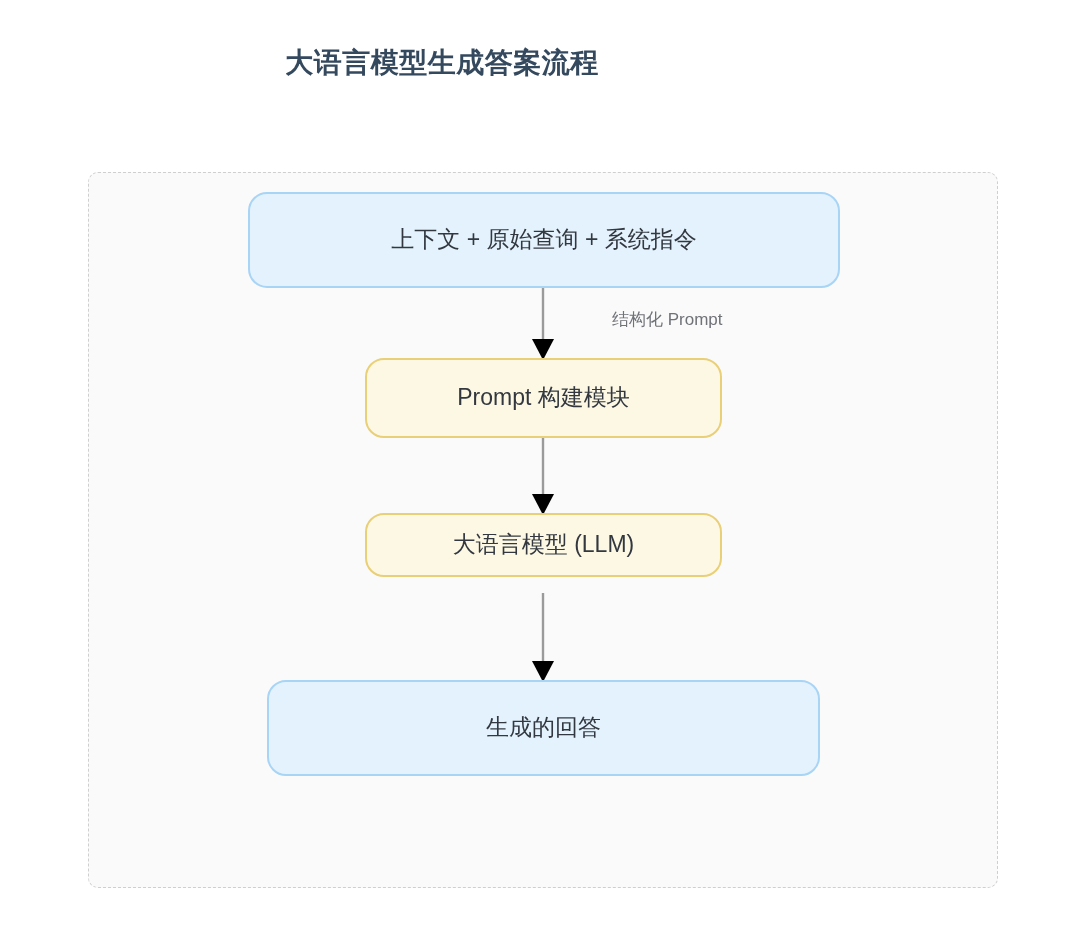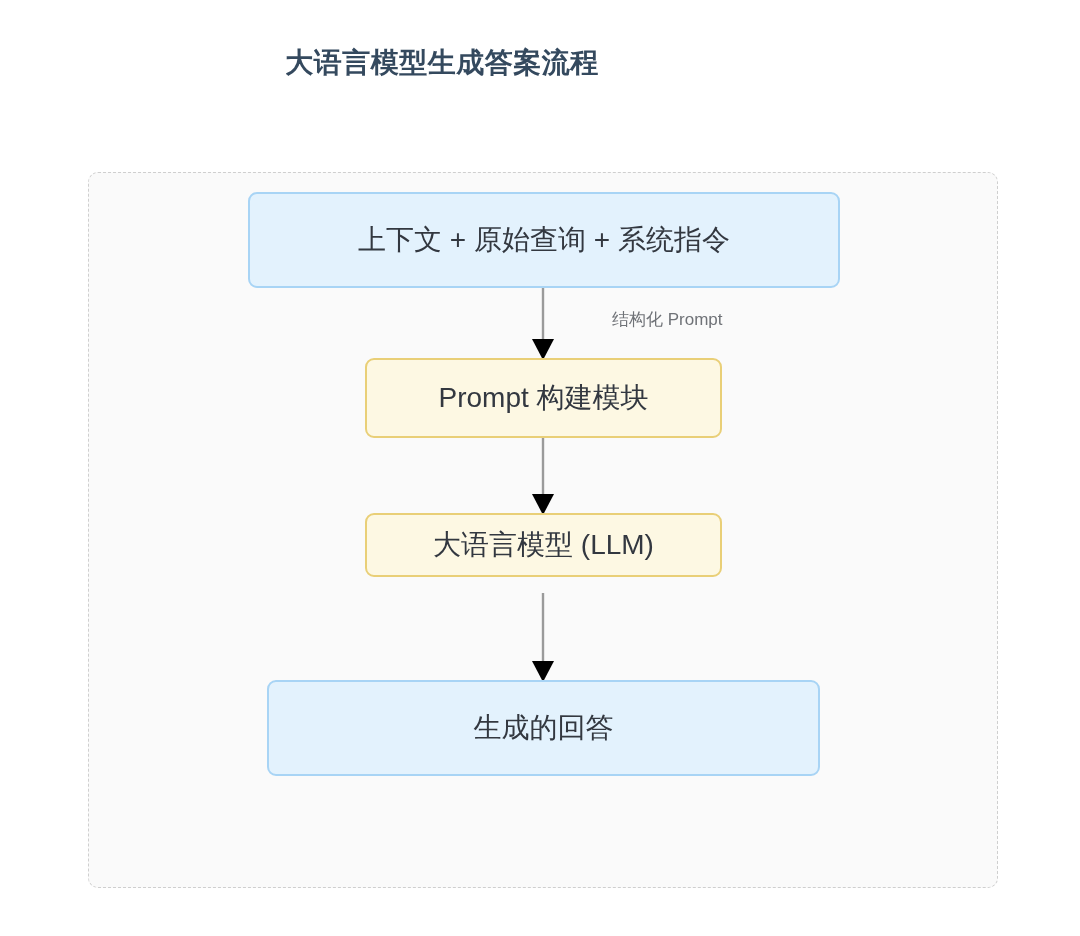--- a/index.html
+++ b/index.html
@@ -42,22 +42,22 @@
     border-radius: 10px;
   }
 
   
   .node {
     position: absolute;
     box-sizing: border-box;
     display: flex;
     align-items: center;
     justify-content: center;
-    border-radius: 9px;
-    font-size: 28px;
+    border-radius: 19px;
+    font-size: 23px;
     color: #333840;
     text-align: center;
     line-height: 1.35;
     z-index: 3;
   }
   .node-blue {
     background: #e3f2fd;
     border: 2.2px solid #a8d4f5;
   }
   .node-yellow {

